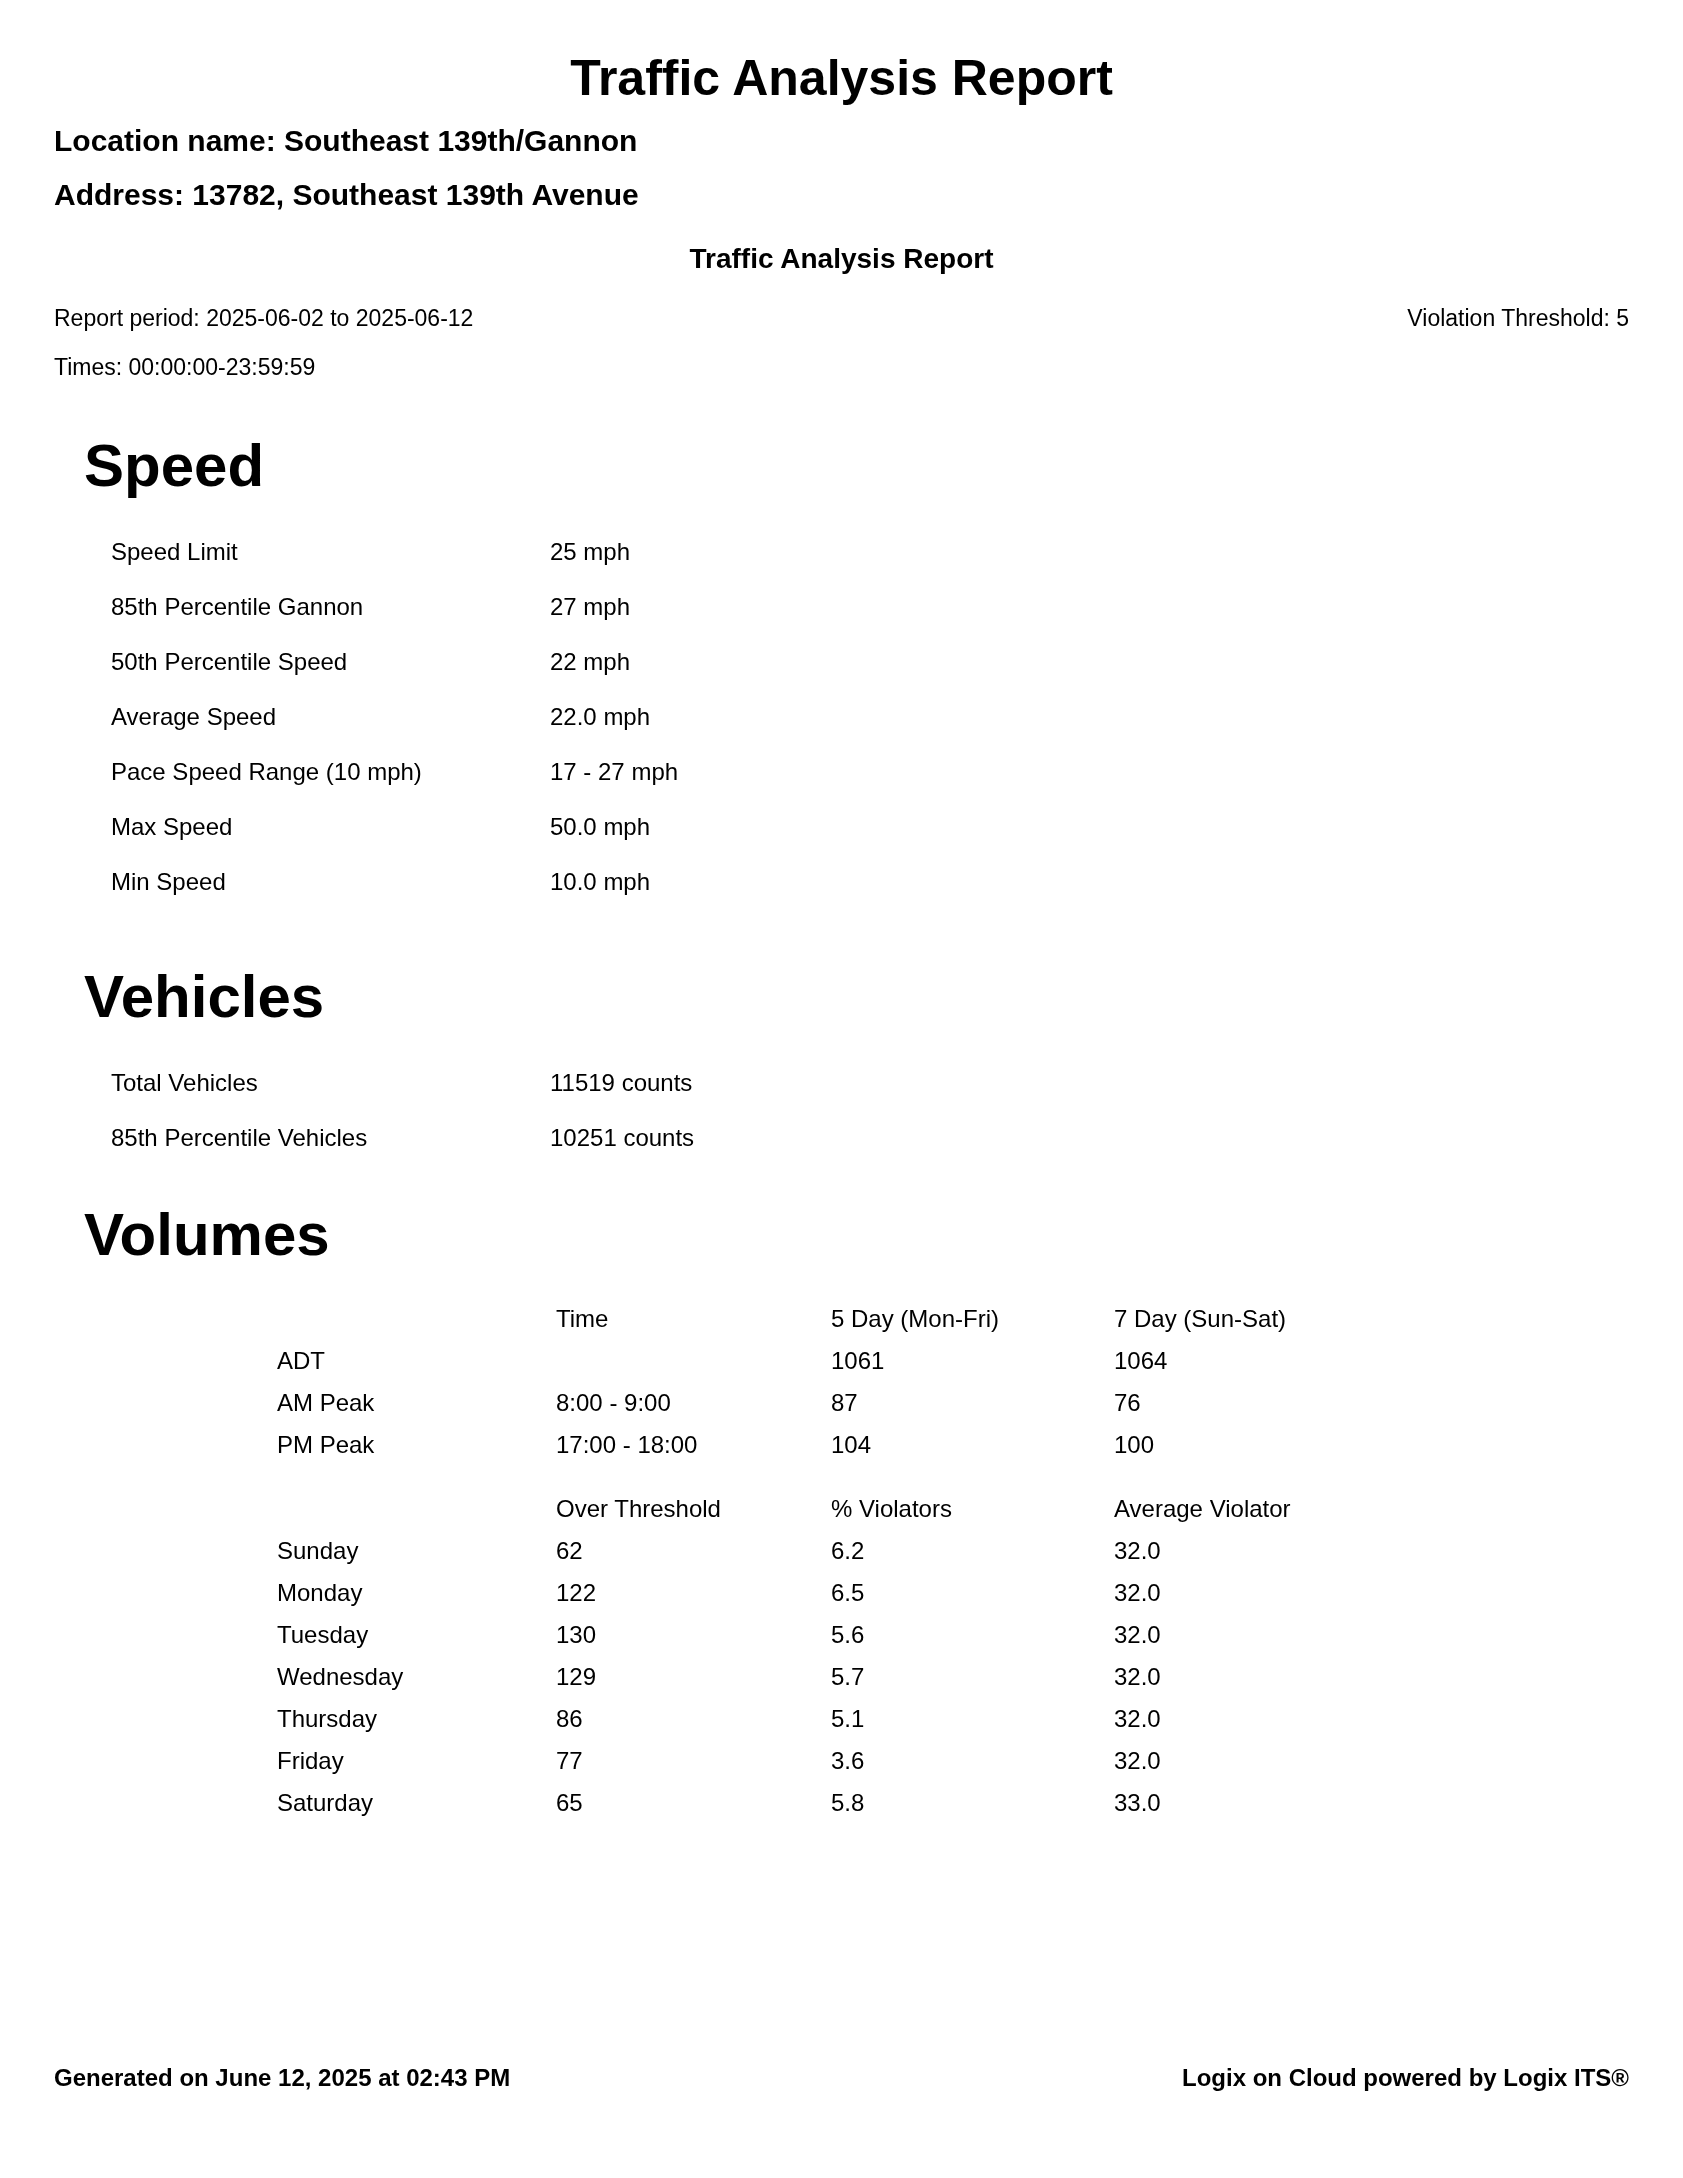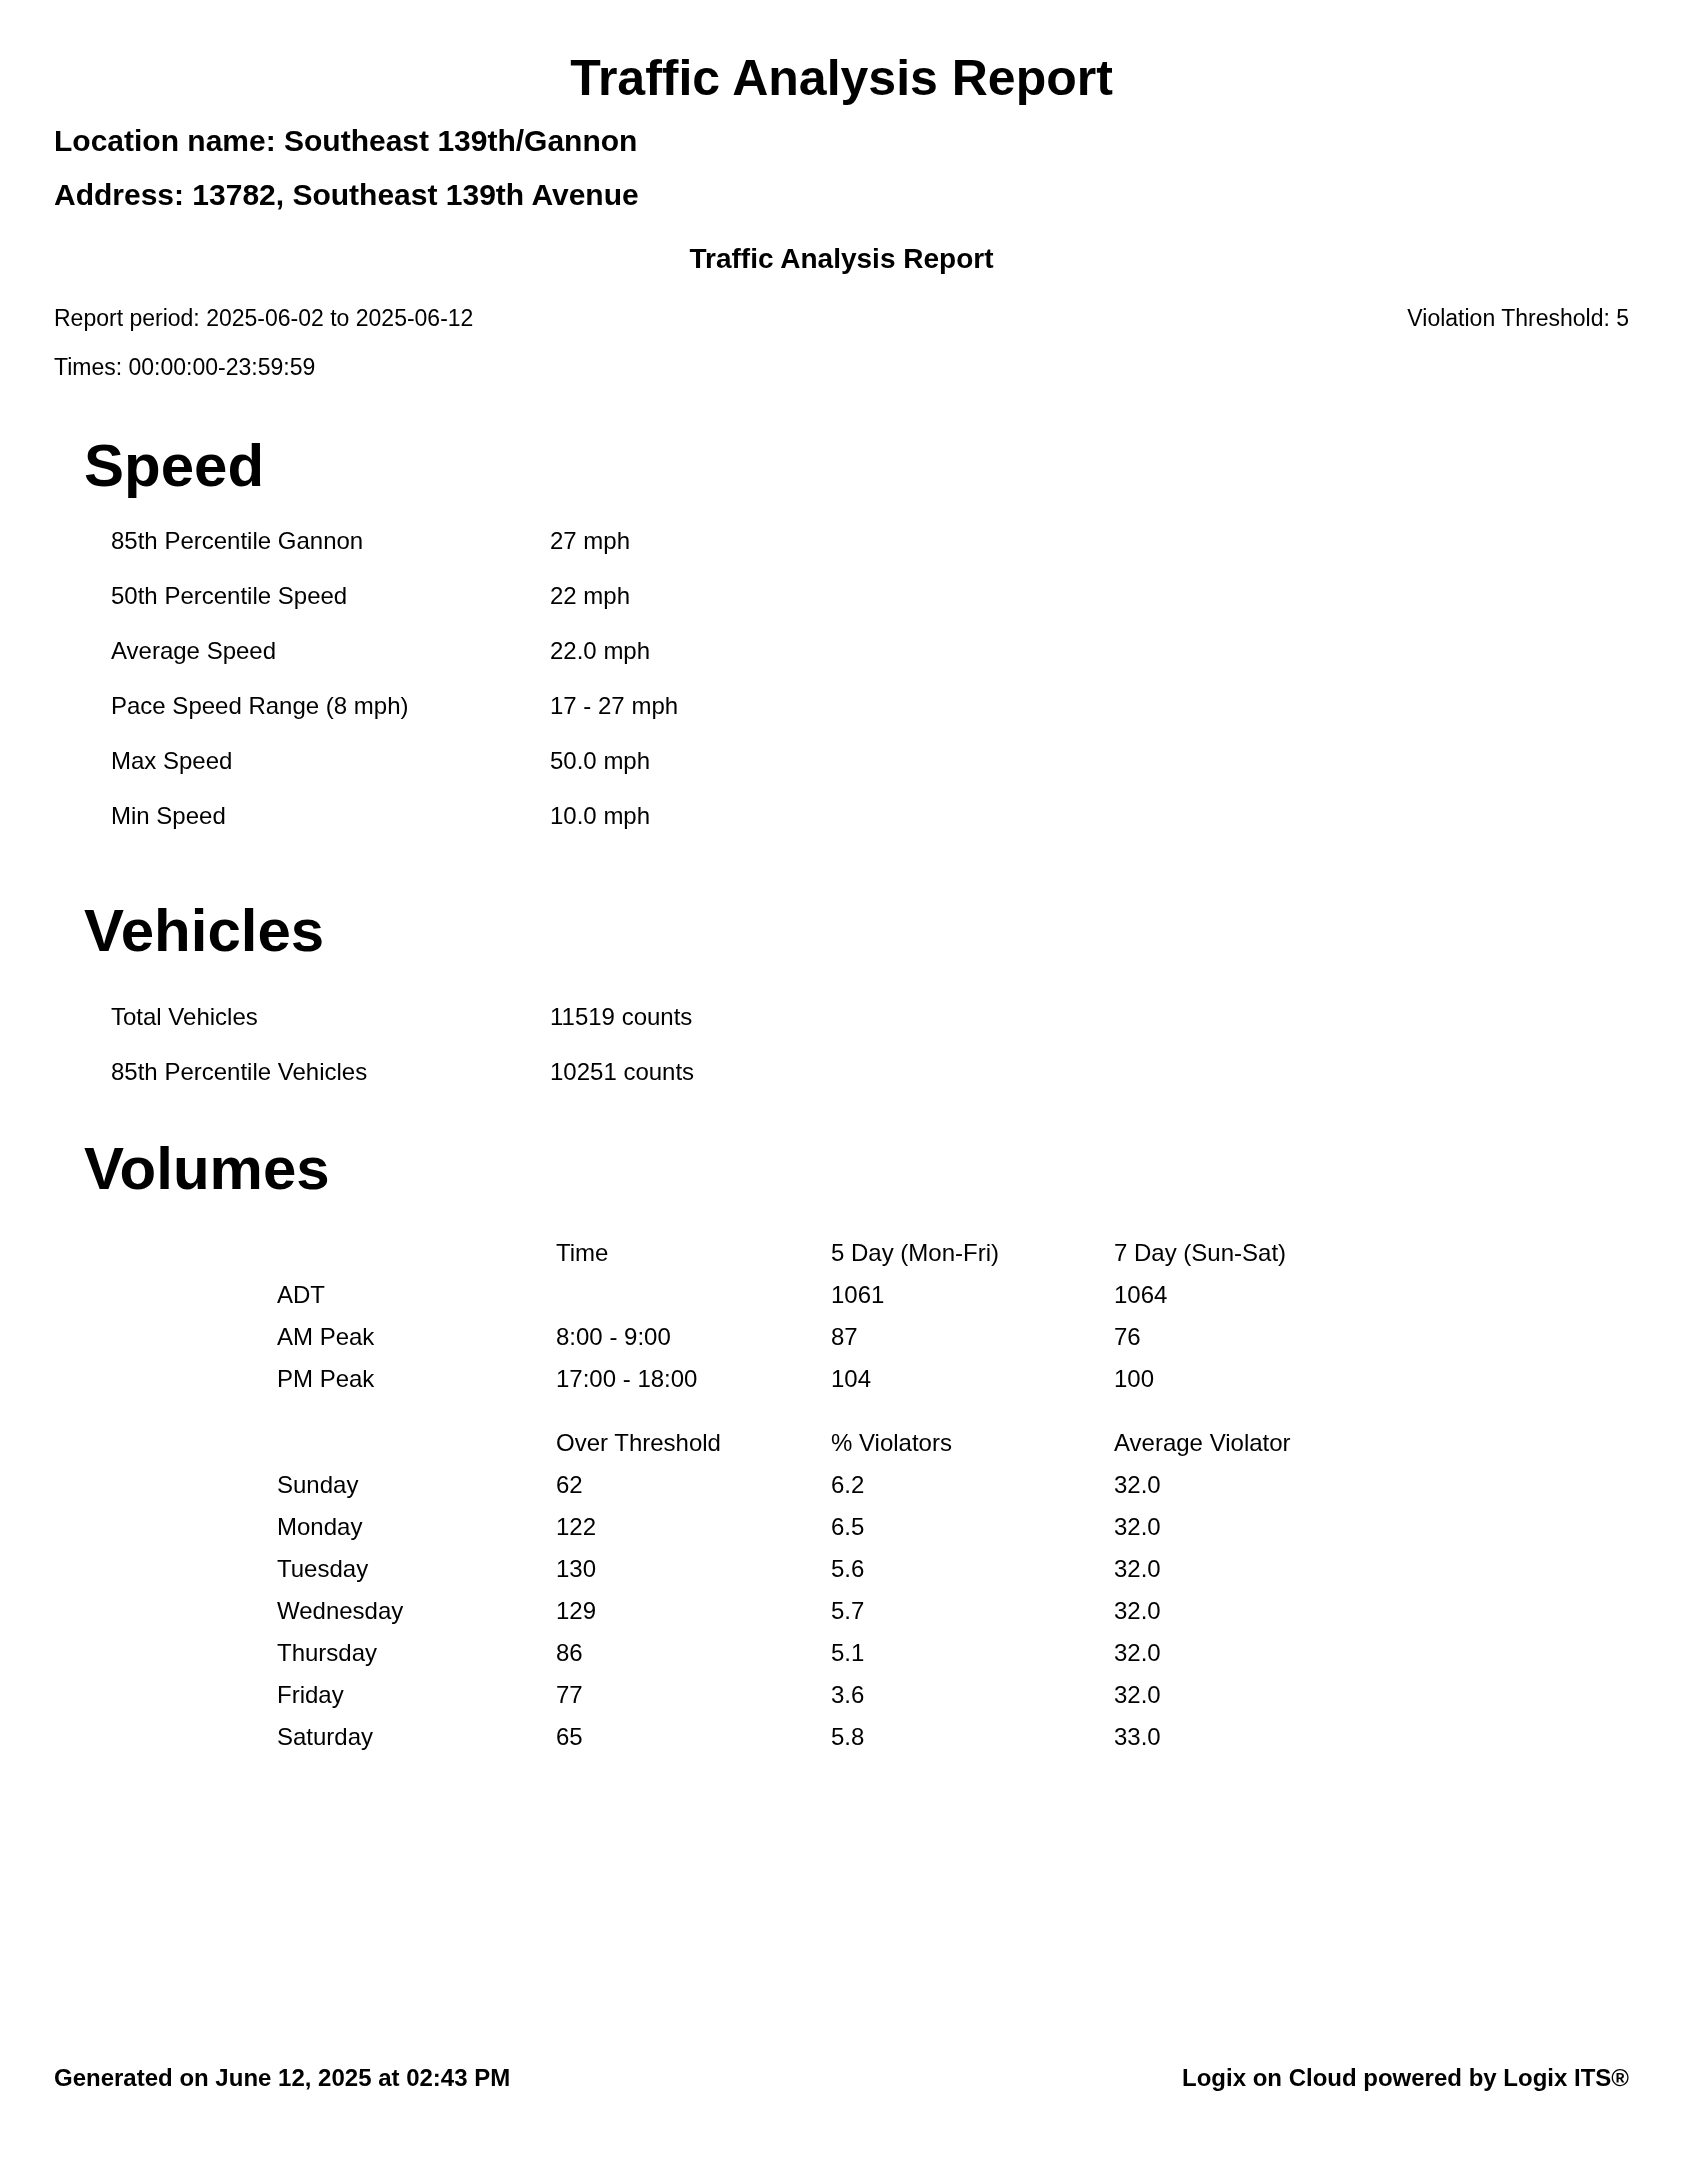--- a/index.html
+++ b/index.html
@@ -86,34 +86,38 @@
   <div class="subtitle">Traffic Analysis Report</div>
 
   <div class="meta-row">
     <span>Report period: 2025-06-02 to 2025-06-12</span>
     <span>Violation Threshold: 5</span>
   </div>
   <div class="times">Times: 00:00:00-23:59:59</div>
 
   <div class="section-heading">Speed</div>
   <div class="kv-rows">
+    <div class="kv-row first">
+      <span class="kv-label">Speed Limit</span>
+      <span class="kv-value">25 mph</span>
+    </div>
     <div class="kv-row">
       <span class="kv-label">85th Percentile Gannon</span>
       <span class="kv-value">27 mph</span>
     </div>
     <div class="kv-row">
       <span class="kv-label">50th Percentile Speed</span>
       <span class="kv-value">22 mph</span>
     </div>
     <div class="kv-row">
       <span class="kv-label">Average Speed</span>
       <span class="kv-value">22.0 mph</span>
     </div>
     <div class="kv-row">
-      <span class="kv-label">Pace Speed Range (8 mph)</span>
+      <span class="kv-label">Pace Speed Range (10 mph)</span>
       <span class="kv-value">17 - 27 mph</span>
     </div>
     <div class="kv-row">
       <span class="kv-label">Max Speed</span>
       <span class="kv-value">50.0 mph</span>
     </div>
     <div class="kv-row">
       <span class="kv-label">Min Speed</span>
       <span class="kv-value">10.0 mph</span>
     </div>

